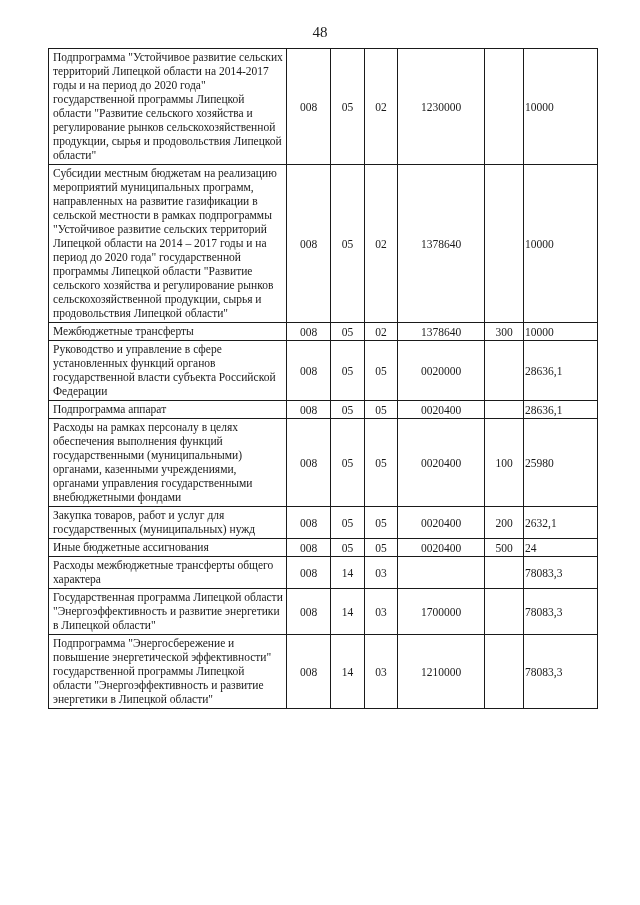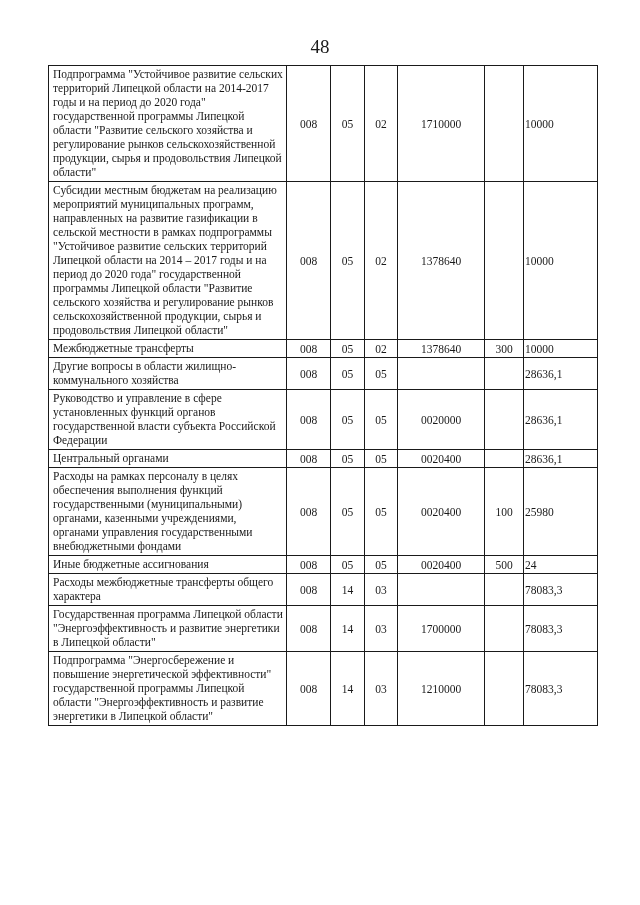--- a/index.html
+++ b/index.html
@@ -10,23 +10,23 @@
     color: #1a1a1a;
   }
   .page {
     position: relative;
     width: 640px;
     height: 905px;
     background: #ffffff;
     overflow: hidden;
   }
   .page-number {
-    padding-top: 36px;
+    padding-top: 24px;
     text-align: center;
-    font-size: 19px;
+    font-size: 15px;
     margin-bottom: 7px;
   }
   table.budget-table {
     border-collapse: collapse;
     table-layout: fixed;
     margin-left: 48px;
     width: 549px;
     font-size: 11.5px;
     line-height: 14px;
   }
@@ -65,21 +65,21 @@
       <col style="width:87px">
       <col style="width:39px">
       <col style="width:74px">
     </colgroup>
     <tbody id="table-body">
         <tr>
           <td class="name">Подпрограмма "Устойчивое развитие сельских территорий Липецкой области на 2014-2017 годы и на период до 2020 года" государственной программы Липецкой области "Развитие сельского хозяйства и регулирование рынков сельскохозяйственной продукции, сырья и продовольствия Липецкой области"</td>
           <td class="code">008</td>
           <td class="code">05</td>
           <td class="code">02</td>
-          <td class="code">1710000</td>
+          <td class="code">1230000</td>
           <td class="code"></td>
           <td class="amount">10000</td>
         </tr>
         <tr>
           <td class="name">Субсидии местным бюджетам на реализацию мероприятий муниципальных программ, направленных на развитие газификации в сельской местности в рамках подпрограммы "Устойчивое развитие сельских территорий Липецкой области на 2014 – 2017 годы и на период до 2020 года" государственной программы Липецкой области "Развитие сельского хозяйства и регулирование рынков сельскохозяйственной продукции, сырья и продовольствия Липецкой области"</td>
           <td class="code">008</td>
           <td class="code">05</td>
           <td class="code">02</td>
           <td class="code">1378640</td>
           <td class="code"></td>
@@ -88,54 +88,54 @@
         <tr>
           <td class="name">Межбюджетные трансферты</td>
           <td class="code">008</td>
           <td class="code">05</td>
           <td class="code">02</td>
           <td class="code">1378640</td>
           <td class="code">300</td>
           <td class="amount">10000</td>
         </tr>
         <tr>
-          <td class="name">Другие вопросы в области жилищно-коммунального хозяйства</td>
-          <td class="code">008</td>
-          <td class="code">05</td>
-          <td class="code">05</td>
-          <td class="code"></td>
-          <td class="code"></td>
-          <td class="amount">28636,1</td>
-        </tr>
-        <tr>
           <td class="name">Руководство и управление в сфере установленных функций органов государственной власти субъекта Российской Федерации</td>
           <td class="code">008</td>
           <td class="code">05</td>
           <td class="code">05</td>
           <td class="code">0020000</td>
           <td class="code"></td>
           <td class="amount">28636,1</td>
         </tr>
         <tr>
-          <td class="name">Центральный органами</td>
+          <td class="name">Подпрограмма аппарат</td>
           <td class="code">008</td>
           <td class="code">05</td>
           <td class="code">05</td>
           <td class="code">0020400</td>
           <td class="code"></td>
           <td class="amount">28636,1</td>
         </tr>
         <tr>
           <td class="name">Расходы на рамках персоналу в целях обеспечения выполнения функций государственными (муниципальными) органами, казенными учреждениями, органами управления государственными внебюджетными фондами</td>
           <td class="code">008</td>
           <td class="code">05</td>
           <td class="code">05</td>
           <td class="code">0020400</td>
           <td class="code">100</td>
           <td class="amount">25980</td>
+        </tr>
+        <tr>
+          <td class="name">Закупка товаров, работ и услуг для государственных (муниципальных) нужд</td>
+          <td class="code">008</td>
+          <td class="code">05</td>
+          <td class="code">05</td>
+          <td class="code">0020400</td>
+          <td class="code">200</td>
+          <td class="amount">2632,1</td>
         </tr>
         <tr>
           <td class="name">Иные бюджетные ассигнования</td>
           <td class="code">008</td>
           <td class="code">05</td>
           <td class="code">05</td>
           <td class="code">0020400</td>
           <td class="code">500</td>
           <td class="amount">24</td>
         </tr>

